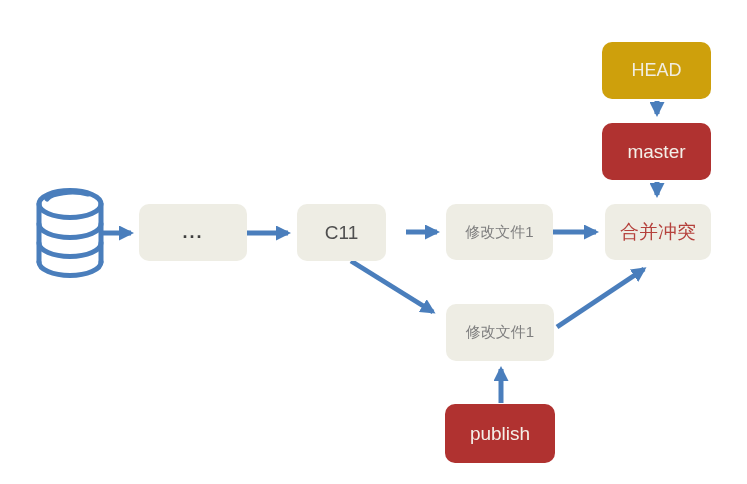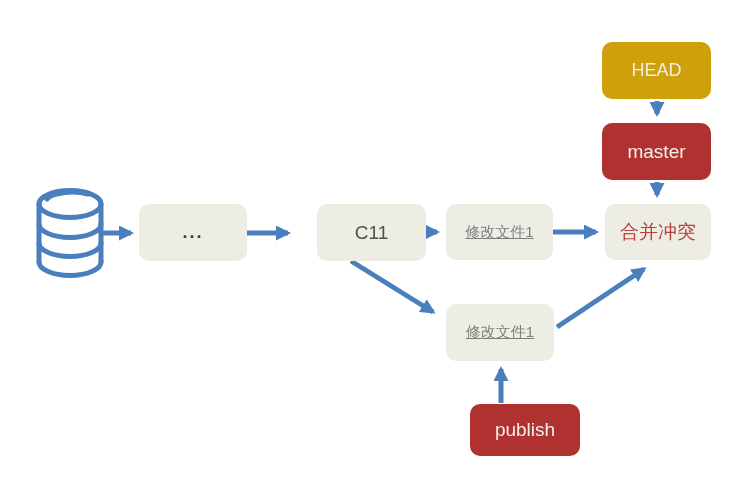--- a/index.html
+++ b/index.html
@@ -16,21 +16,21 @@
     display:flex;align-items:center;justify-content:center;
     border-radius:10px;
     box-sizing:border-box;
     text-align:center;
   }
   .node.beige{background:var(--beige,#EEEDE4);}
   .node.gold{background:var(--gold,#CEA00C);}
   .node.red{background:var(--red,#B03230);}
   .t-dark{color:#4F4F4F;font-size:19px;}
   .t-dots{color:#3F3F3F;font-size:18px;font-weight:bold;letter-spacing:2px;}
-  .t-gray{color:#7E7E7E;font-size:15px;text-decoration:underline;}
+  .t-gray{color:#7E7E7E;font-size:15px;}
   .t-conflict{color:var(--conflictText,#B5413C);font-size:19px;text-align:right;}
   .t-cream{color:#F1EDE1;font-size:18px;}
   .t-white{color:#F4F0E9;font-size:19px;}
   svg .stroke-blue{stroke:var(--blue,#4A7EBC);}
 </style>
 </head>
 <body>
 
 <div class="canvas">
 
@@ -62,21 +62,21 @@
       <path d="M6,38 A31,13.5 0 0 0 68,38"></path>
       <path d="M6,57 A31,13.5 0 0 0 68,57"></path>
       <path d="M6,76 A31,13.5 0 0 0 68,76"></path>
     </g>
   </svg>
 
   <div class="node beige" style="left:139px;top:204px;width:108px;height:57px;">
     <span class="t-dots">...</span>
   </div>
 
-  <div class="node beige" style="left:297px;top:204px;width:109px;height:57px;margin-left:20px;">
+  <div class="node beige" style="left:297px;top:204px;width:89px;height:57px;">
     <span class="t-dark">C11</span>
   </div>
 
   <div class="node beige" style="left:446px;top:204px;width:107px;height:56px;">
     <span class="t-gray">修改文件1</span>
   </div>
 
   <div class="node beige" style="left:605px;top:204px;width:106px;height:56px;">
     <span class="t-conflict">合并冲突</span>
   </div>
@@ -86,17 +86,17 @@
   </div>
 
   <div class="node gold" style="left:602px;top:42px;width:109px;height:57px;">
     <span class="t-cream">HEAD</span>
   </div>
 
   <div class="node beige" style="left:446px;top:304px;width:108px;height:57px;">
     <span class="t-gray">修改文件1</span>
   </div>
 
-  <div class="node red" style="left:470px;top:404px;width:110px;height:52px;">
+  <div class="node red" style="left:445px;top:404px;width:110px;height:59px;">
     <span class="t-white">publish</span>
   </div>
 
 </div>
 
 </body></html>

